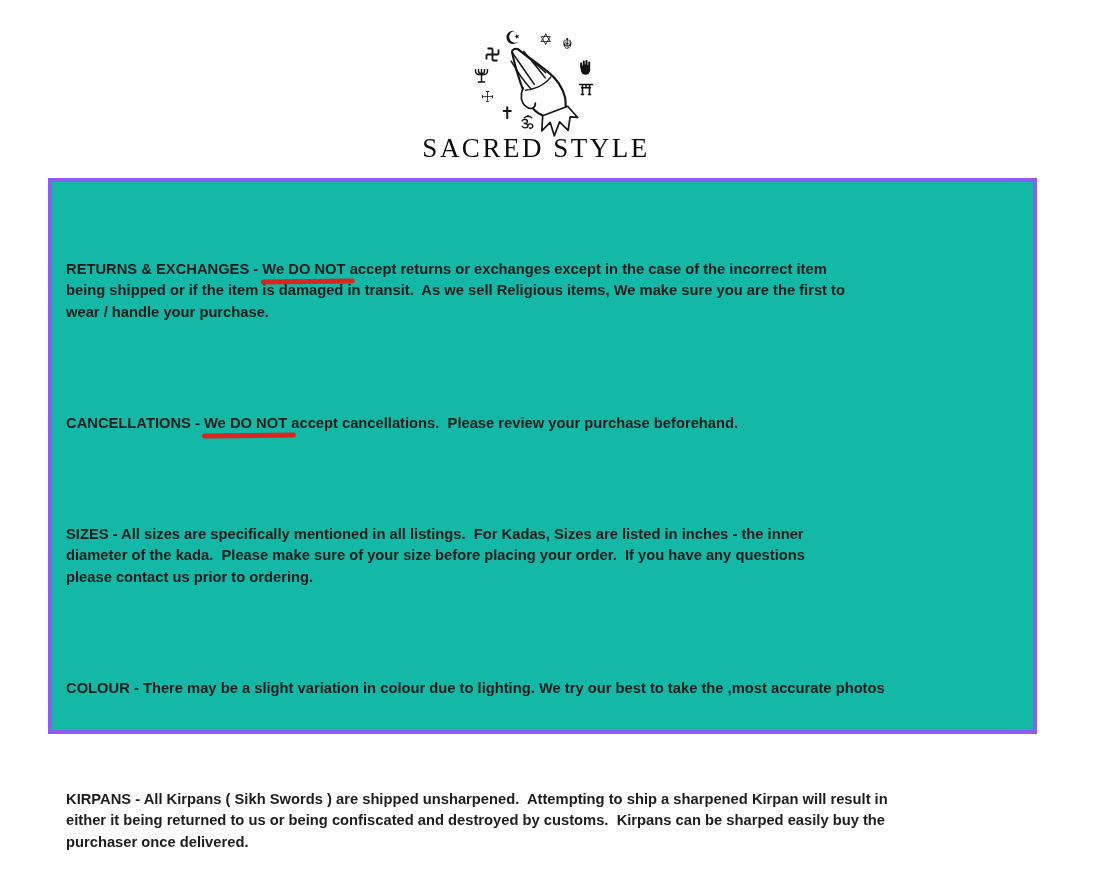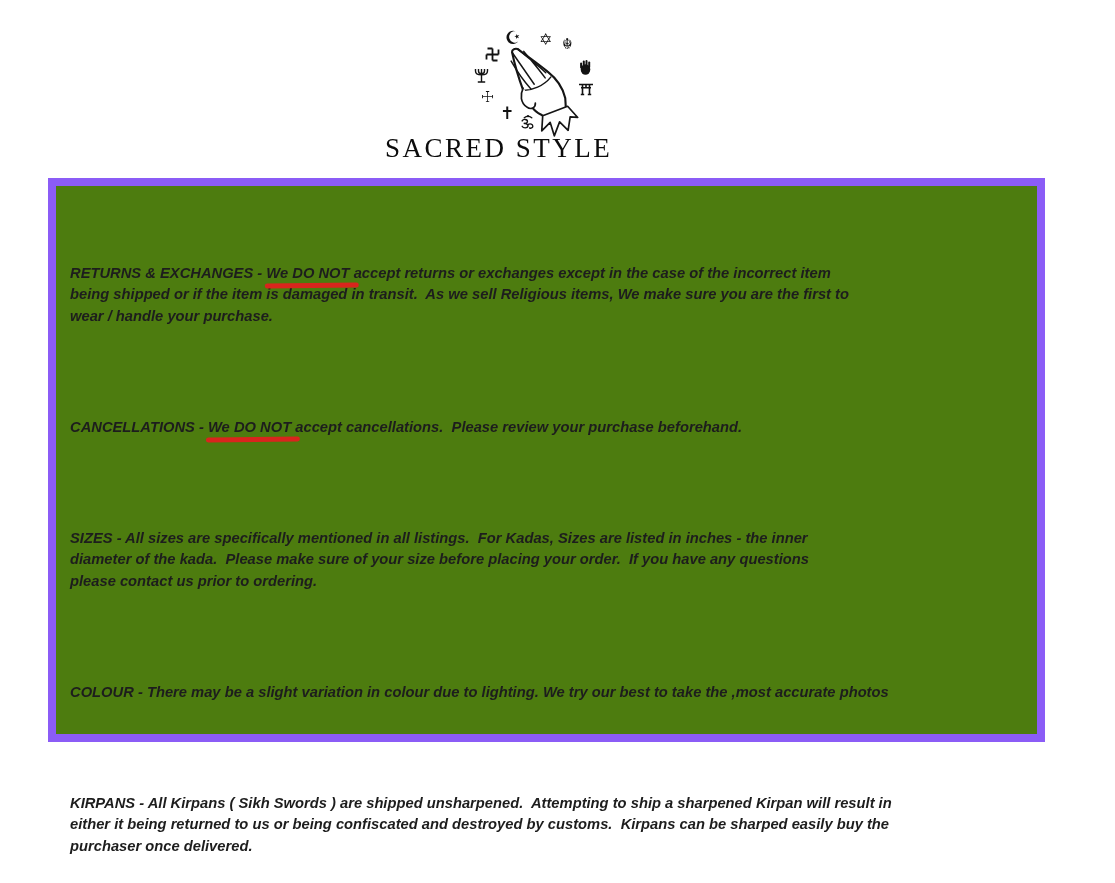--- a/index.html
+++ b/index.html
@@ -8,29 +8,29 @@
     font-family:"Liberation Sans", sans-serif; overflow:hidden;
     color:#1d1d1d;
   }
 
   
   .header { position:absolute; left:0; top:0; width:1115px; height:175px; }
   .logo-art { position:absolute; left:458px; top:24px; width:170px; height:115px; }
   .sym { position:absolute; color:#121212; line-height:1; font-family:"DejaVu Sans", sans-serif; }
   .hands-svg { position:absolute; left:40px; top:16px; transform:rotate(-30deg); }
   .brand {
-    position:absolute; left:385px; top:133px; width:302px; text-align:left;
+    position:absolute; left:385px; top:133px; width:302px; text-align:center;
     font-family:"Liberation Serif", serif; font-size:27px; letter-spacing:2.5px;
     color:#0c0c0c; white-space:nowrap;
   }
 
   
   .policy-box {
     position:absolute; left:48px; top:178px; width:981px; height:548px;
-    border:8px solid #8b5cf6; background:#4d7c0f;font-style:italic;
+    border:4px solid #8b5cf6; background:#14b8a6;
   }
   .policy-text {
     position:absolute; left:14px; top:11px;
     transform:scaleX(0.95); transform-origin:0 0;
     font-weight:bold; font-size:15.5px; line-height:21.5px;
     white-space:pre; color:#1d1d1d;
   }
   .para { margin:0 0 25px 0; }
   .ul-red { position:relative; display:inline-block; }
   .ul-red::after {

